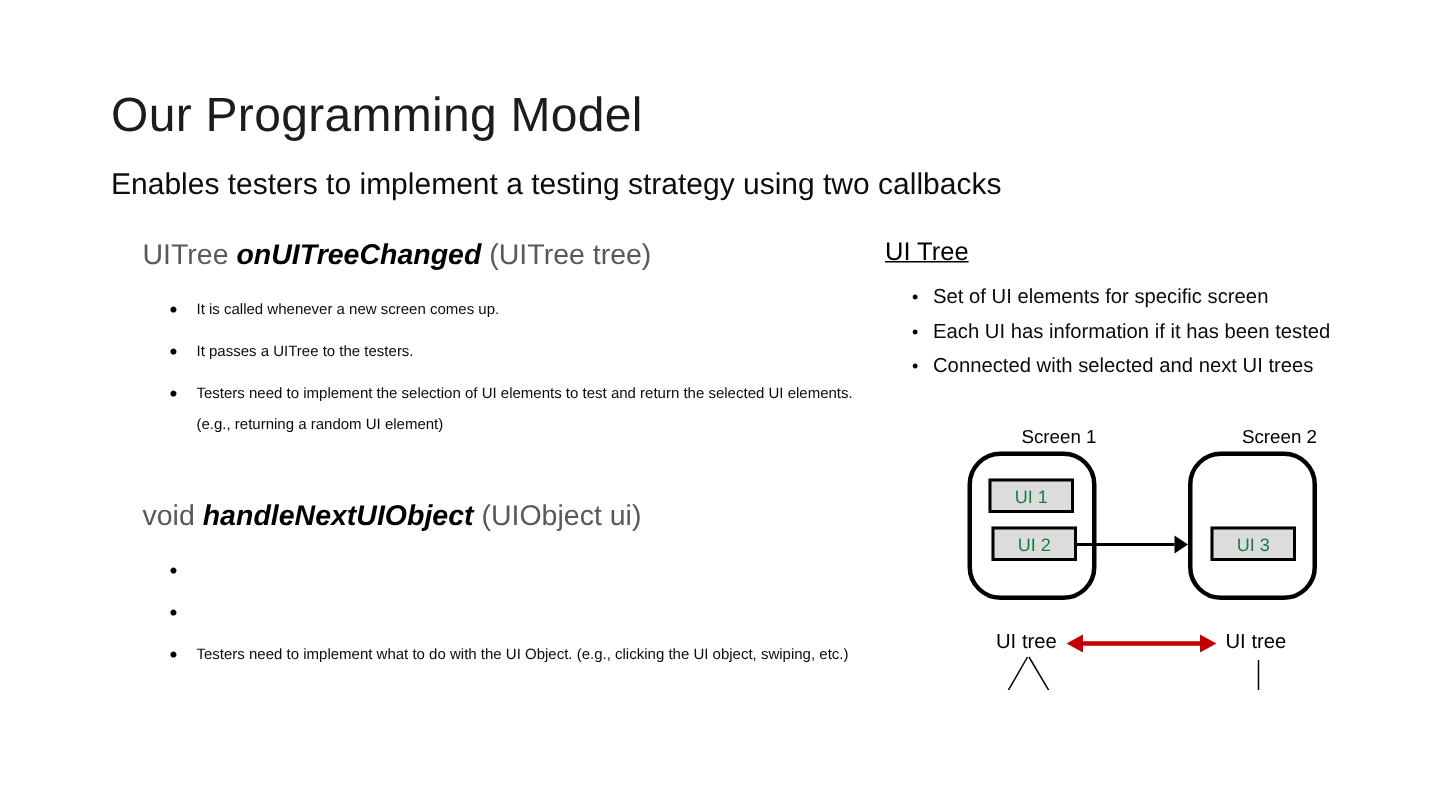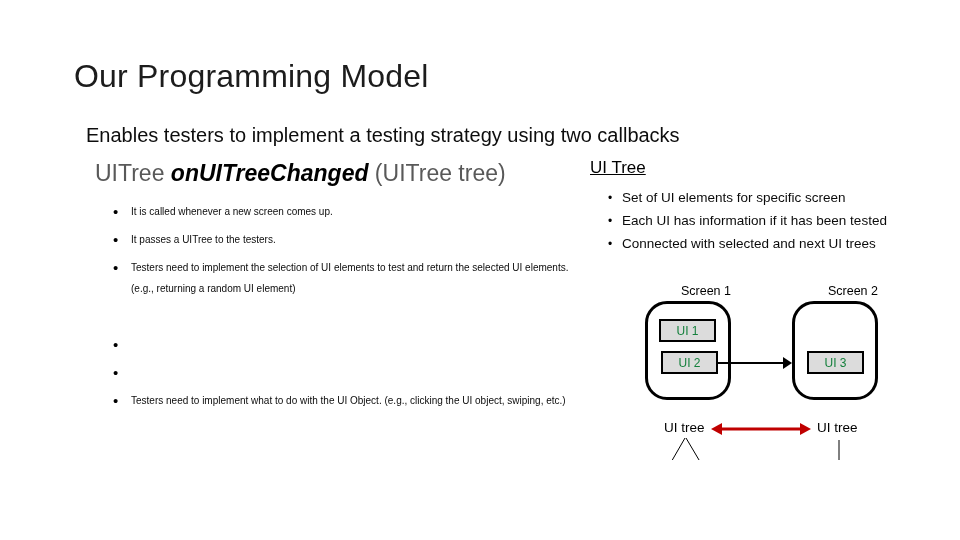--- a/index.html
+++ b/index.html
@@ -5,28 +5,28 @@
   html,body{margin:0;padding:0;background:#ffffff;}
   .slide{
     position:relative;width:960px;height:460px;background:#ffffff;overflow:hidden;
     font-family:"Liberation Sans",sans-serif;color:#111;
   }
   .title{
     position:absolute;left:74px;top:58px;margin:0;
     font-size:32px;font-weight:400;color:#1c1c1c;letter-spacing:.2px;white-space:nowrap;
   }
   .subtitle{
-    position:absolute;left:74px;top:112px;margin:12px;
+    position:absolute;left:74px;top:112px;margin:0;
     font-size:20px;font-weight:400;color:#0d0d0d;white-space:nowrap;
   }
   
   .section{position:absolute;left:95px;width:510px;}
   .sec1{top:160px;}
   .sec2{top:334px;}
-  .sig{font-size:23px;color:#595959;margin:0 0 14px 0;}
+  .sig{font-size:19px;color:#595959;margin:0 0 14px 0;}
   .sig .emph{color:#000;}
   .emph{font-weight:700;font-style:italic;}
   ul.blist{list-style:none;margin:0;padding:0;}
   ul.blist li{display:flex;align-items:flex-start;margin:0 0 7px 0;}
   .marker{flex:0 0 18px;width:18px;margin-left:18px;font-size:15px;line-height:21px;color:#000;}
   .btext{flex:1;max-width:455px;font-size:10px;line-height:21px;color:#0b0b0b;}
   
   .rhead{
     position:absolute;left:590px;top:158px;margin:0;
     font-size:17px;font-weight:500;color:#000;text-decoration:underline;white-space:nowrap;
@@ -74,20 +74,21 @@
         <span class="btext"><span>It passes a UITree to the testers.</span><span class="emph"></span><span></span></span>
       </li>
       <li>
         <span class="marker">•</span>
         <span class="btext"><span>Testers need to implement the selection of UI elements to test and return the selected UI elements. (e.g., returning a random UI element)</span><span class="emph"></span><span></span></span>
       </li>
     </ul>
   </section>
 
   <section class="section sec2">
+    <p class="sig"><span>void </span><span class="emph">handleNextUIObject</span><span> (UIObject ui)</span></p>
     <ul class="blist">
       <li>
         <span class="marker">•</span>
       </li>
       <li>
         <span class="marker">•</span>
       </li>
       <li>
         <span class="marker">•</span>
         <span class="btext"><span>Testers need to implement what to do with the UI Object. (e.g., clicking the UI object, swiping, etc.)</span><span class="emph"></span><span></span></span>

